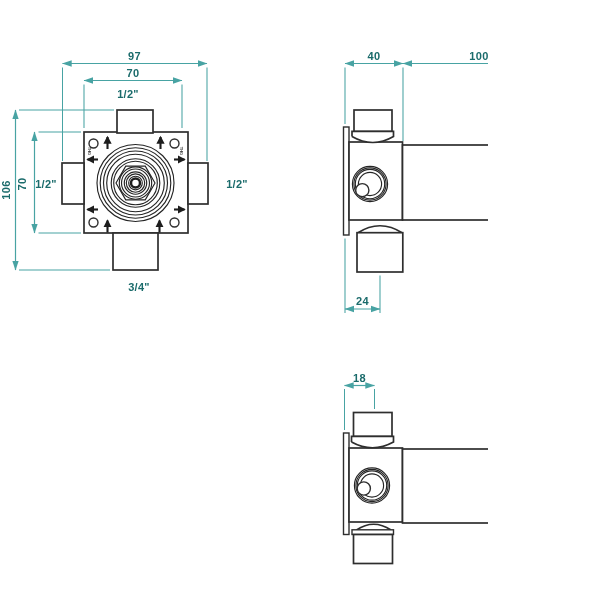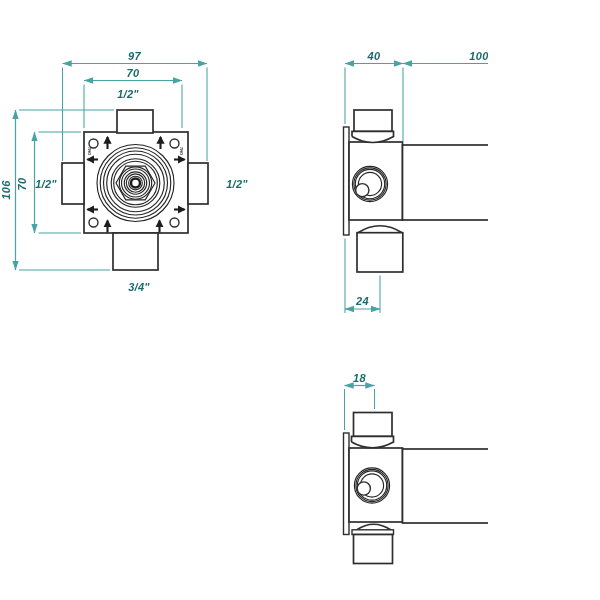--- a/index.html
+++ b/index.html
@@ -1,17 +1,17 @@
 <!DOCTYPE html>
 <html><head>
 <meta charset="utf-8">
 <style>
   html,body{margin:0;padding:0;background:#ffffff;}
   .stage{position:relative;width:488px;height:600px;background:#ffffff;overflow:hidden;
-         font-family:"Liberation Sans", sans-serif;font-style:italic;}
+         font-family:"Liberation Sans", sans-serif;}
   svg{display:block;}
   .shape{fill:#ffffff;stroke:#2e2e2e;stroke-width:1.7;}
   .shape2{fill:#ffffff;stroke:#2e2e2e;stroke-width:1.4;}
   .ring{fill:none;stroke:#252525;stroke-width:1.15;}
   .fillw{fill:#ffffff;stroke:none;}
   .edge{fill:none;stroke:#2e2e2e;stroke-width:1.7;}
   .dim{stroke:#48a3a3;stroke-width:1.2;fill:none;}
   .ext{stroke:#48a3a3;stroke-width:1.05;fill:none;}
   .dimtxt{fill:#1a6b6b;font-size:11px;font-weight:700;letter-spacing:.3px;}
   .lbl{fill:#1a6b6b;font-size:11px;font-weight:700;letter-spacing:.3px;}

